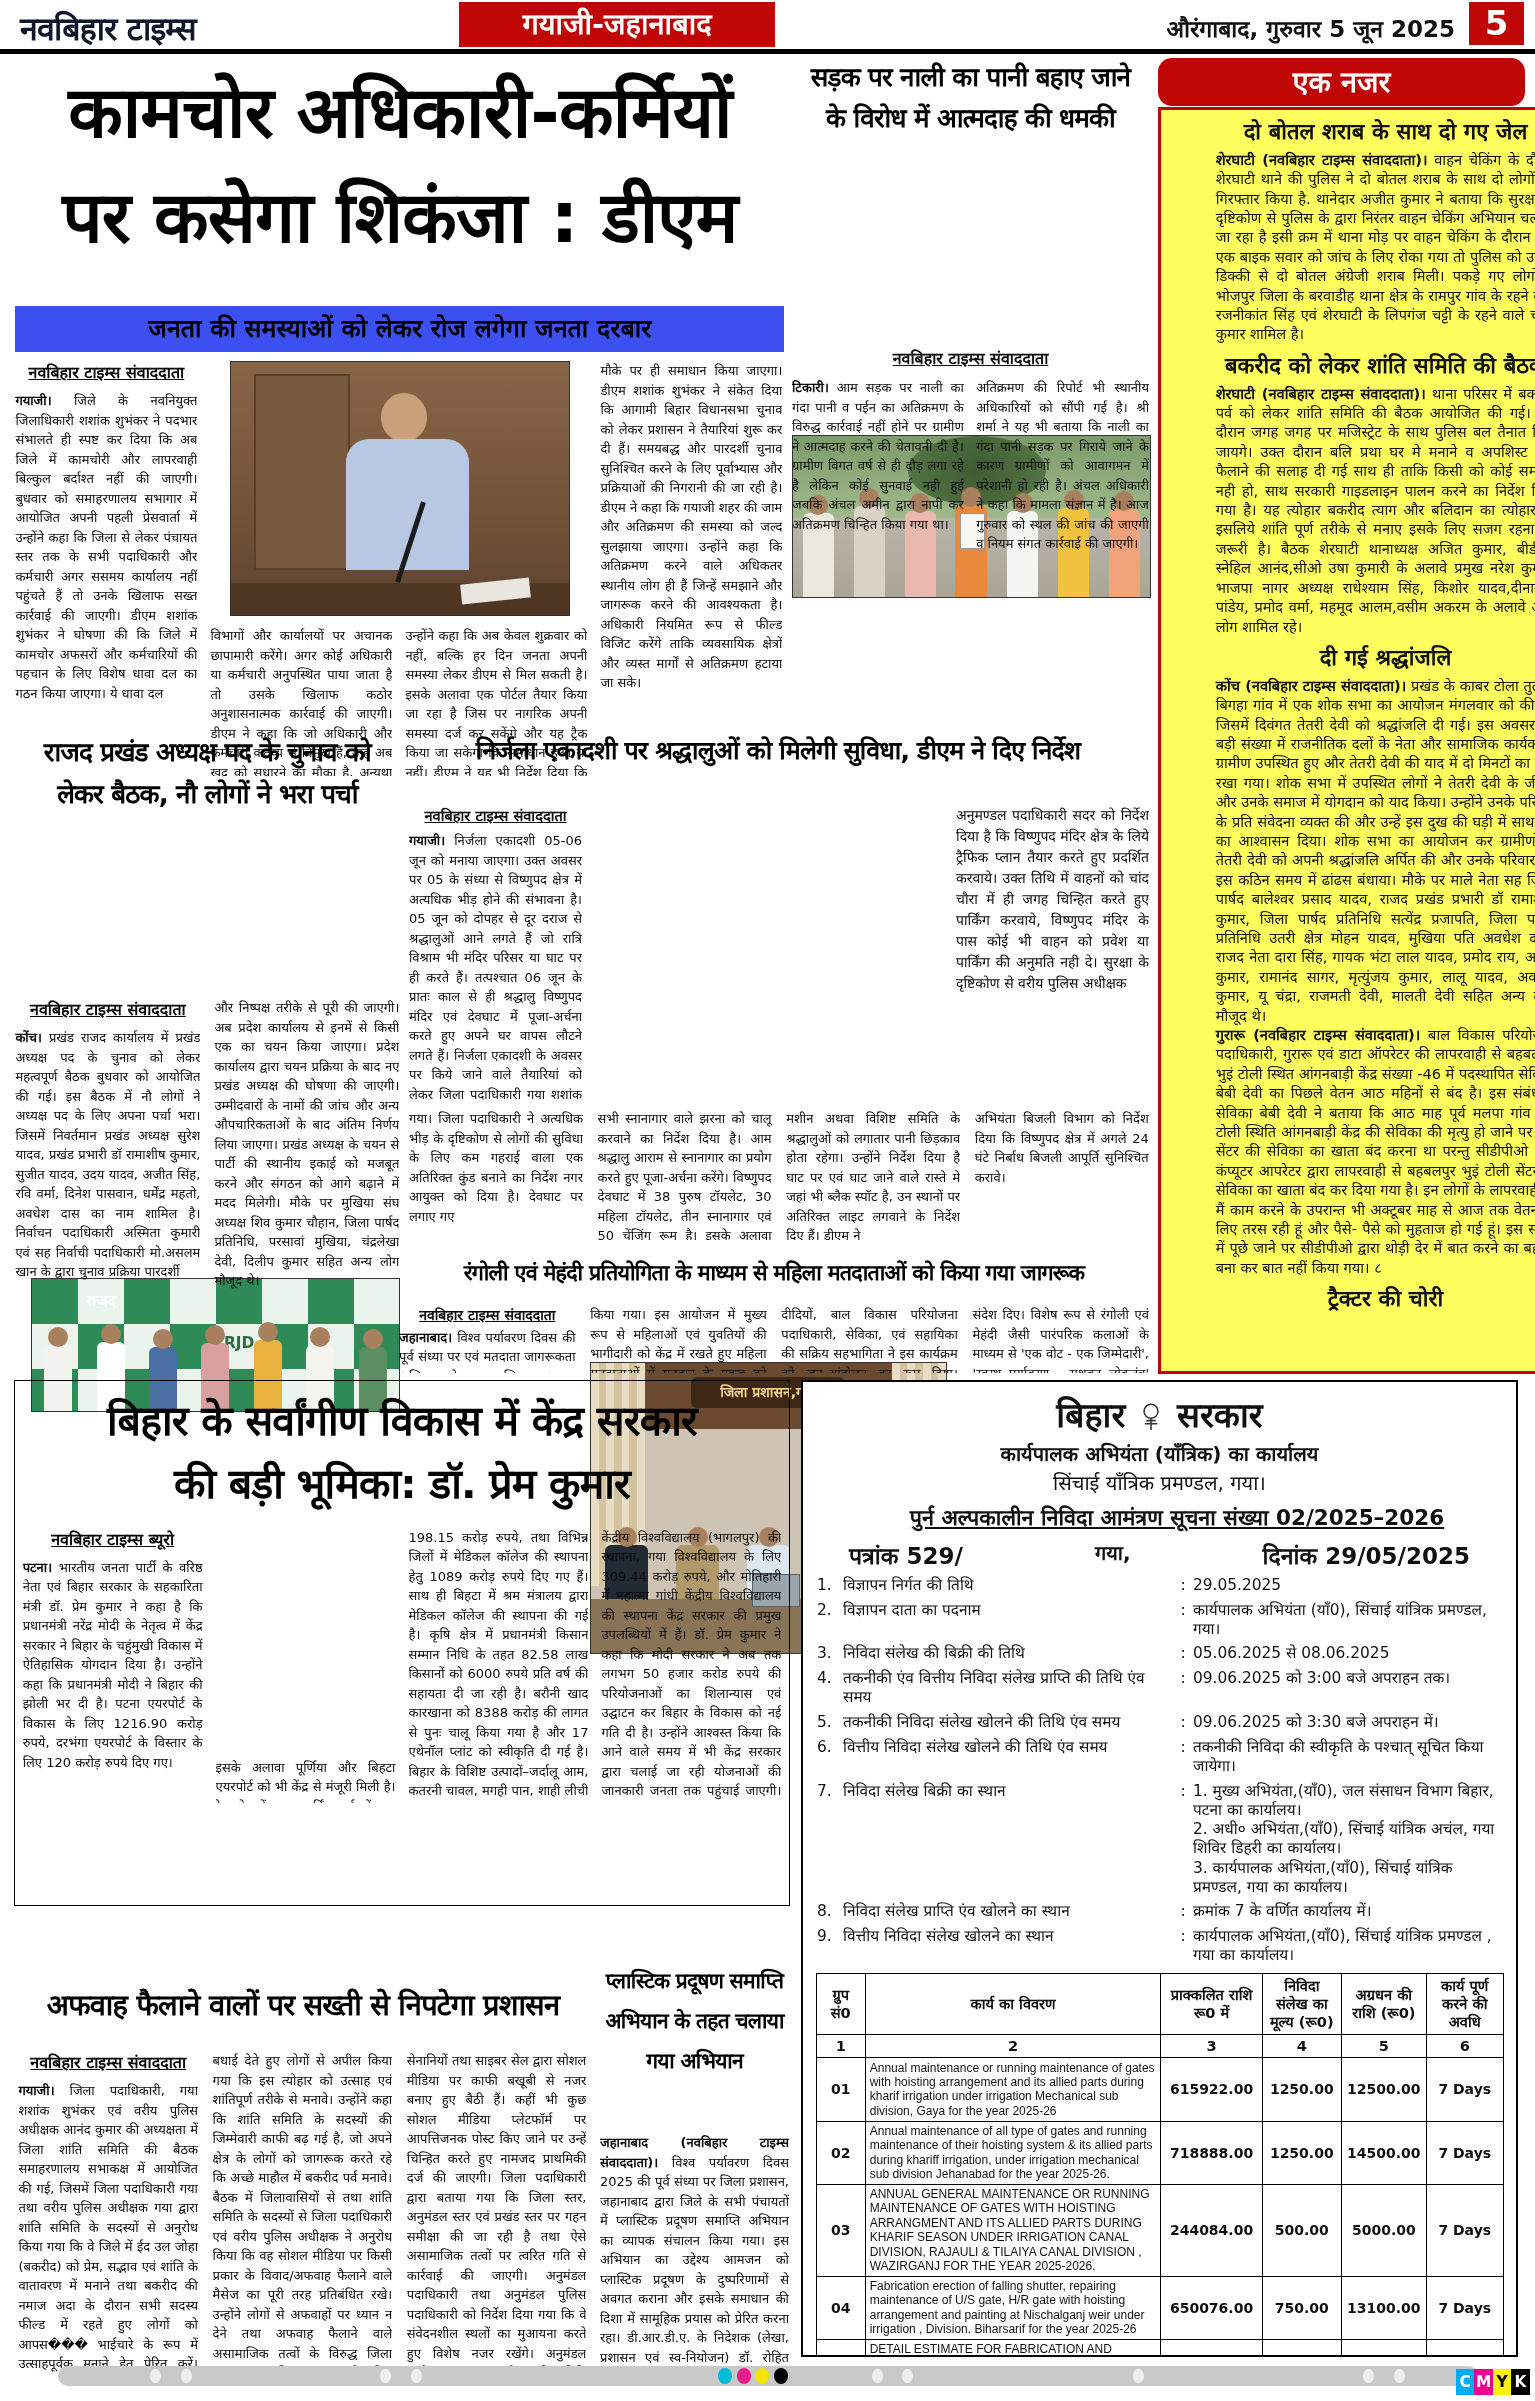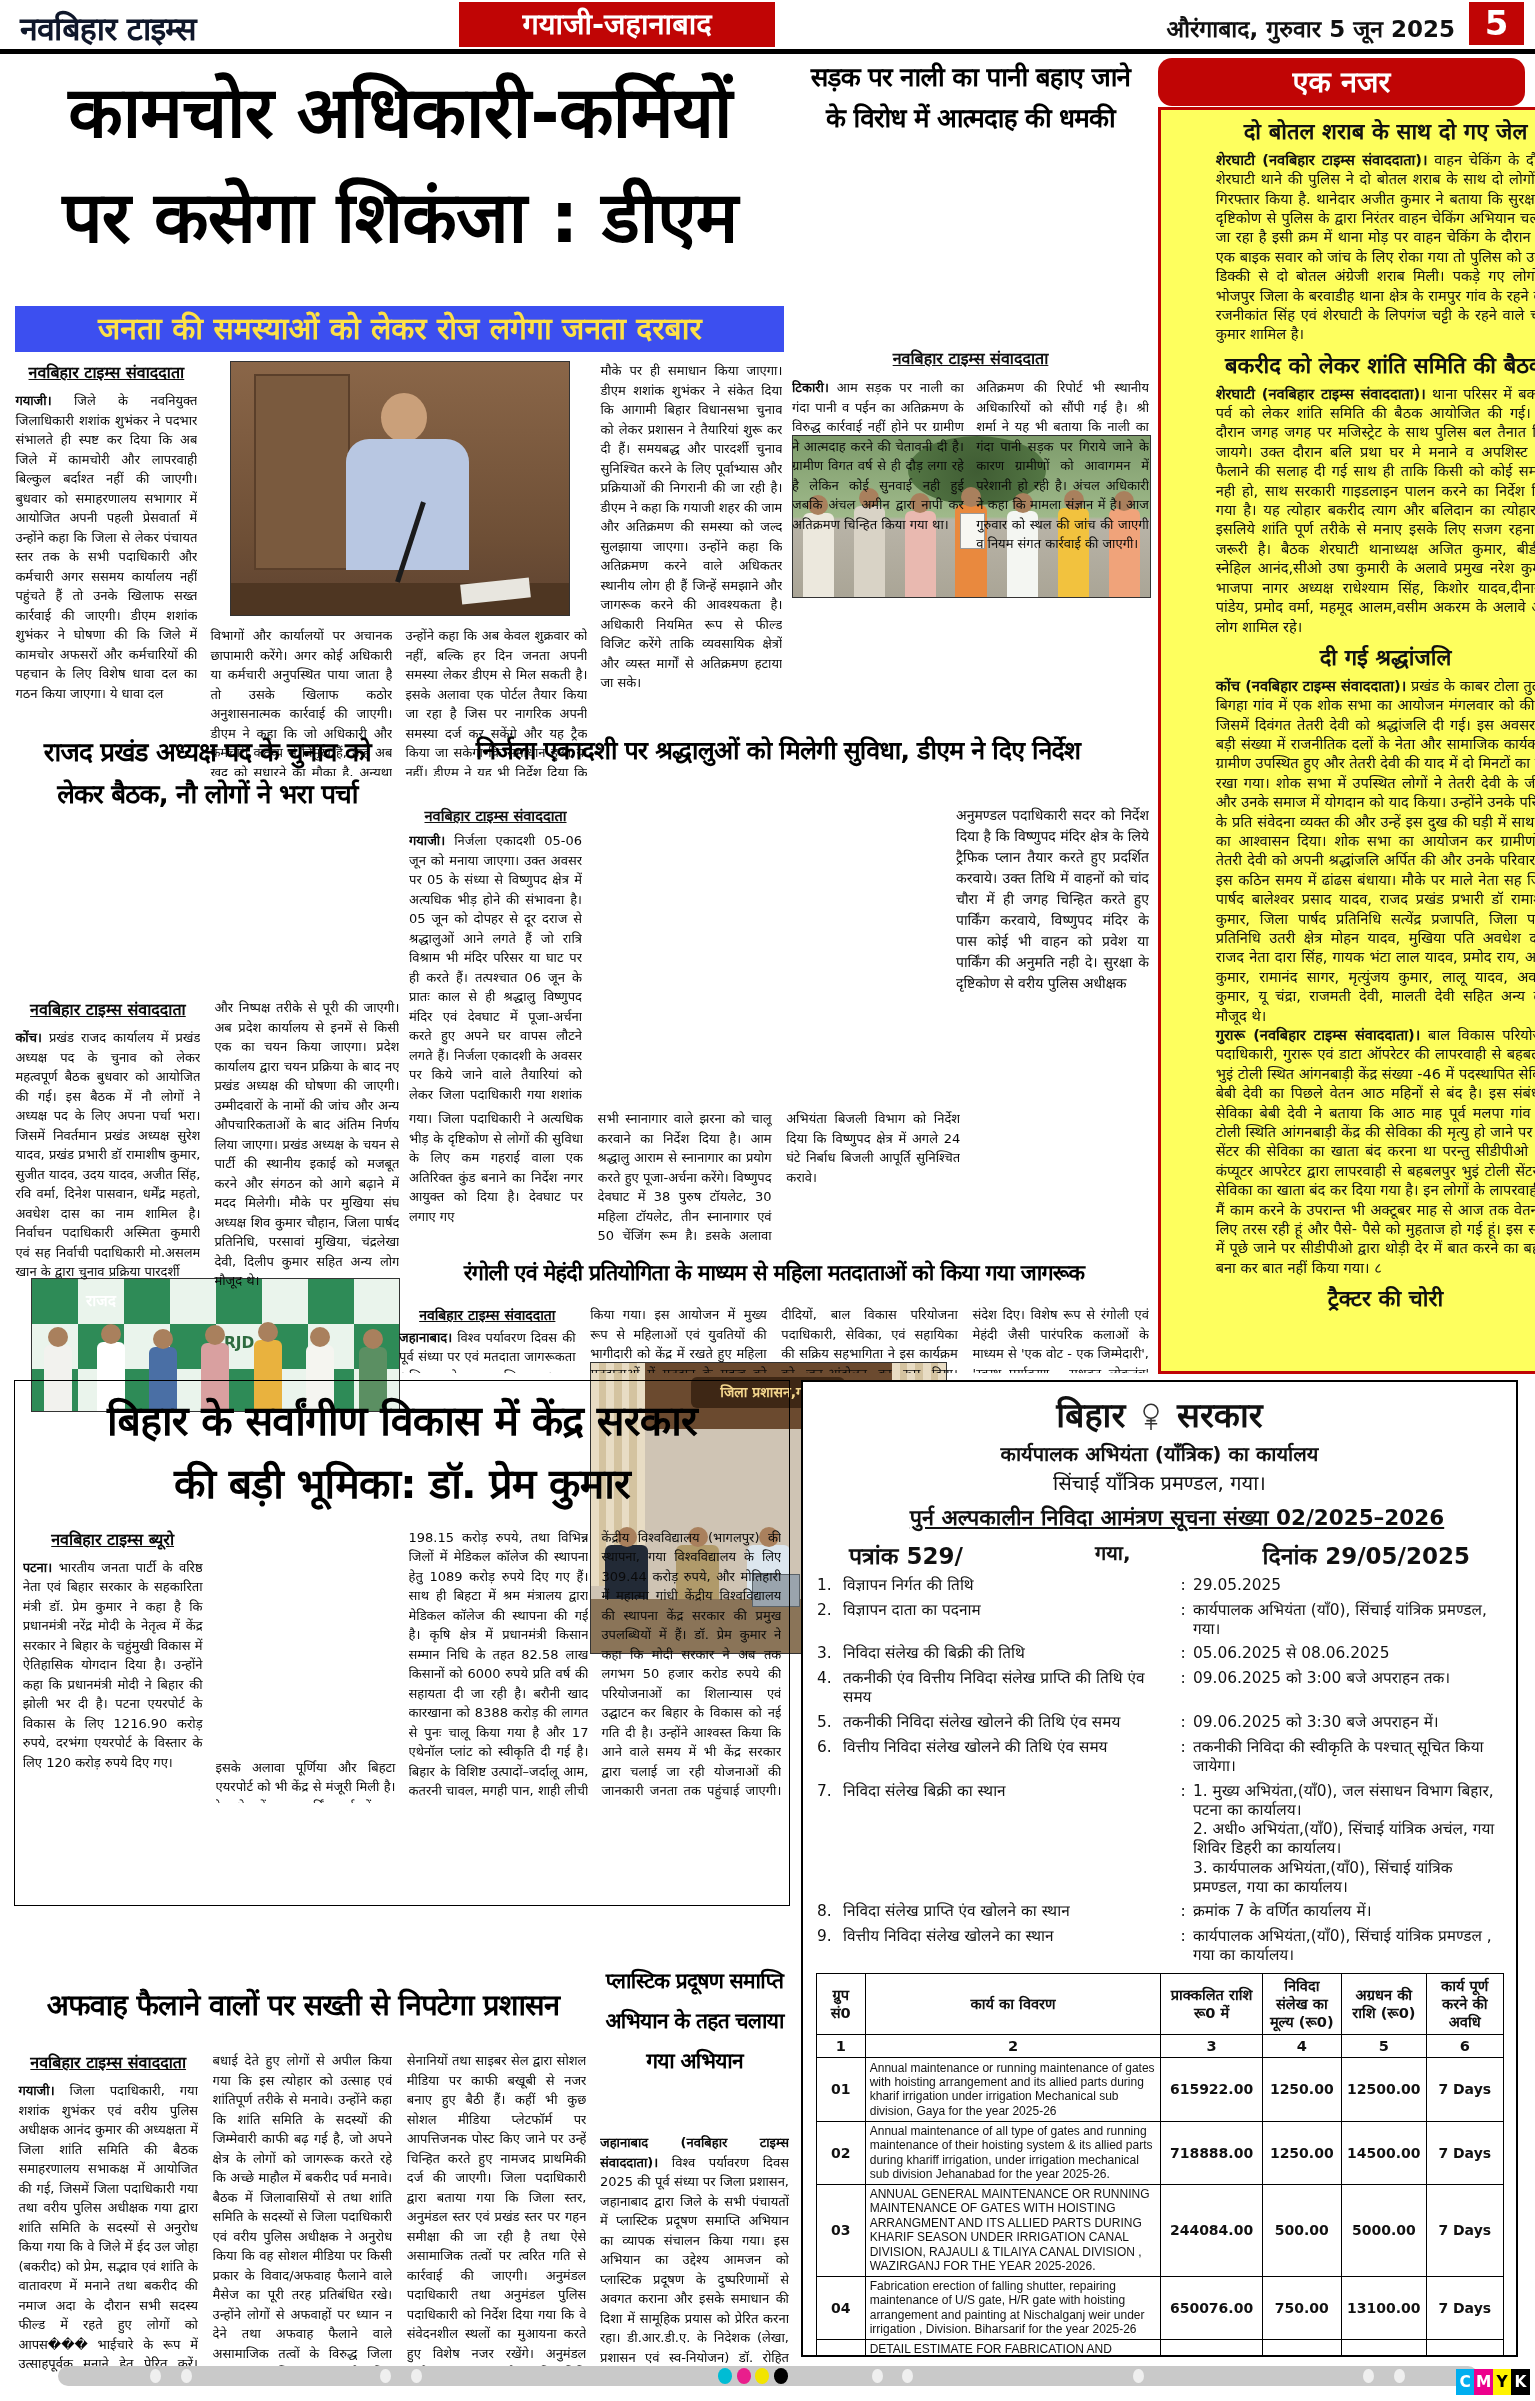--- a/index.html
+++ b/index.html
@@ -47,21 +47,21 @@
     <span style="color:#fff;font-weight:900;font-size:34px;line-height:43px;">5</span>
   </div>
   <div class="abs" style="left:0;top:49px;width:1535px;height:4.6px;background:#000;"></div>
 </div>
 
 <div class="abs" style="left:15.4px;top:60px;width:769px;">
   <div class="hl center" style="font-size:71px;line-height:1.5;">कामचोर अधिकारी-कर्मियों</div>
   <div class="hl center" style="font-size:71px;line-height:1.45;">पर कसेगा शिकंजा : डीएम</div>
 </div>
 <div class="abs center" style="left:15.4px;top:306px;width:769px;height:46px;background:#3c4ff0;">
-  <span style="color:#fde047;font-weight:900;font-size:30px;line-height:46px;">जनता की समस्याओं को लेकर रोज लगेगा जनता दरबार</span>
+  <span style="color:#000000;font-weight:900;font-size:25px;line-height:46px;">जनता की समस्याओं को लेकर रोज लगेगा जनता दरबार</span>
 </div>
 
 <div class="abs photo" style="left:230px;top:361px;width:338px;height:253px;background:linear-gradient(180deg,#8a6648,#6e4f36 70%,#5d4230);">
   <div class="abs" style="left:23px;top:11.5px;width:92px;height:192px;border:2.3px solid #5a3f2a;background:#7a5a3e;"></div>
   <div class="abs" style="left:150px;top:31px;width:46px;height:49px;border-radius:50%;background:#caa07a;"></div>
   <div class="abs" style="left:115px;top:77px;width:123px;height:131px;border-radius:23px 23px 0 0;background:#b8c7e2;"></div>
   <div class="abs" style="left:177px;top:138px;width:4.6px;height:84px;background:#1b1b1b;transform:rotate(18deg);"></div>
   <div class="abs" style="left:0;bottom:0;width:100%;height:32px;background:#4e3categorical2;background:#4e3622;"></div>
   <div class="abs" style="left:230px;bottom:14px;width:69px;height:20px;background:#e8e6df;transform:rotate(-6deg);"></div>
 </div>
@@ -224,20 +224,21 @@
   </div>
   <div class="abs" style="left:0;bottom:0;width:100%;height:54px;background:#8a7458;"></div>
   <div class="abs" style="left:161px;bottom:46px;width:46px;height:31px;background:#9aa4ad;border:1.5px solid #5a6268;"></div>
 </div>
 <div class="abs col btxt" style="left:956px;top:805px;width:193px;height:301px;font-size:14px;">
   <span>अनुमण्डल पदाधिकारी सदर को निर्देश दिया है कि विष्णुपद मंदिर क्षेत्र के लिये ट्रैफिक प्लान तैयार करते हुए प्रदर्शित करवाये। उक्त तिथि में वाहनों को चांद चौरा में ही जगह चिन्हित करते हुए पार्किंग करवाये, विष्णुपद मंदिर के पास कोई भी वाहन को प्रवेश या पार्किंग की अनुमति नही दे। सुरक्षा के दृष्टिकोण से वरीय पुलिस अधीक्षक</span>
 </div>
 <div class="abs" style="left:409px;top:1109px;width:740px;height:131px;display:flex;gap:14.6px;">
   <div class="col btxt" style="width:174px;">गया। जिला पदाधिकारी ने अत्यधिक भीड़ के दृष्टिकोण से लोगों की सुविधा के लिए कम गहराई वाला एक अतिरिक्त कुंड बनाने का निर्देश नगर आयुक्त को दिया है। देवघाट पर लगाए गए</div>
   <div class="col btxt" style="width:174px;">सभी स्नानागार वाले झरना को चालू करवाने का निर्देश दिया है। आम श्रद्धालु आराम से स्नानागार का प्रयोग करते हुए पूजा-अर्चना करेंगे। विष्णुपद देवघाट में 38 पुरुष टॉयलेट, 30 महिला टॉयलेट, तीन स्नानागार एवं 50 चेंजिंग रूम है। इसके अलावा लगातार फॉगिंग</div>
+  <div class="col btxt" style="width:174px;">मशीन अथवा विशिष्ट समिति के श्रद्धालुओं को लगातार पानी छिड़काव होता रहेगा। उन्होंने निर्देश दिया है घाट पर एवं घाट जाने वाले रास्ते मे जहां भी ब्लैक स्पॉट है, उन स्थानों पर अतिरिक्त लाइट लगवाने के निर्देश दिए हैं। डीएम ने</div>
   <div class="col btxt" style="width:174px;">अभियंता बिजली विभाग को निर्देश दिया कि विष्णुपद क्षेत्र में अगले 24 घंटे निर्बाध बिजली आपूर्ति सुनिश्चित करावे।</div>
 </div>
 
 <div class="abs hl center" style="left:399px;top:1245px;width:750px;font-size:21.5px;line-height:2.6;white-space:nowrap;overflow:hidden;">रंगोली एवं मेहंदी प्रतियोगिता के माध्यम से महिला मतदाताओं को किया गया जागरूक</div>
 <div class="abs" style="left:399px;top:1305px;width:750px;height:68px;display:flex;gap:14.6px;">
   <div class="col btxt" style="width:177px;">
     <div class="byline" style="font-size:14px;margin-bottom:1.5px;">नवबिहार टाइम्स संवाददाता</div>
     <b class="dl">जहानाबाद।</b>
     <span>विश्व पर्यावरण दिवस की पूर्व संध्या पर एवं मतदाता जागरूकता अभियान के तहत जिला प्रशासन जहानाबाद द्वारा जिले के सभी प्रखंडों में रंगोली एवं मेहंदी प्रतियोगिता का आयोजन</span>
   </div>

